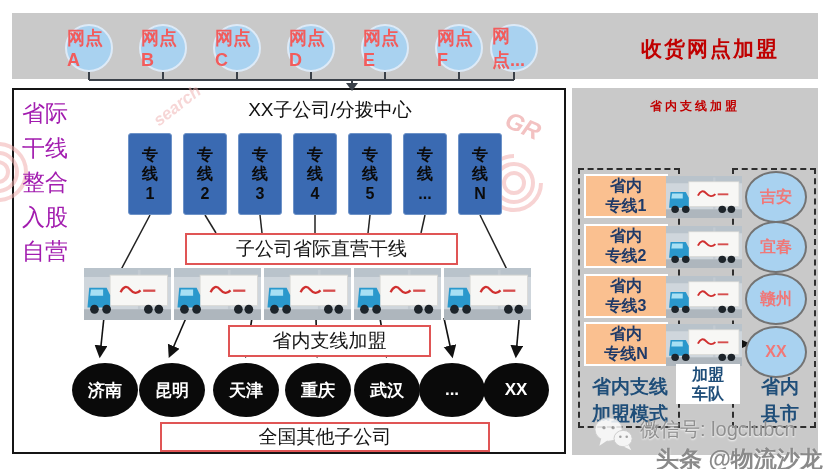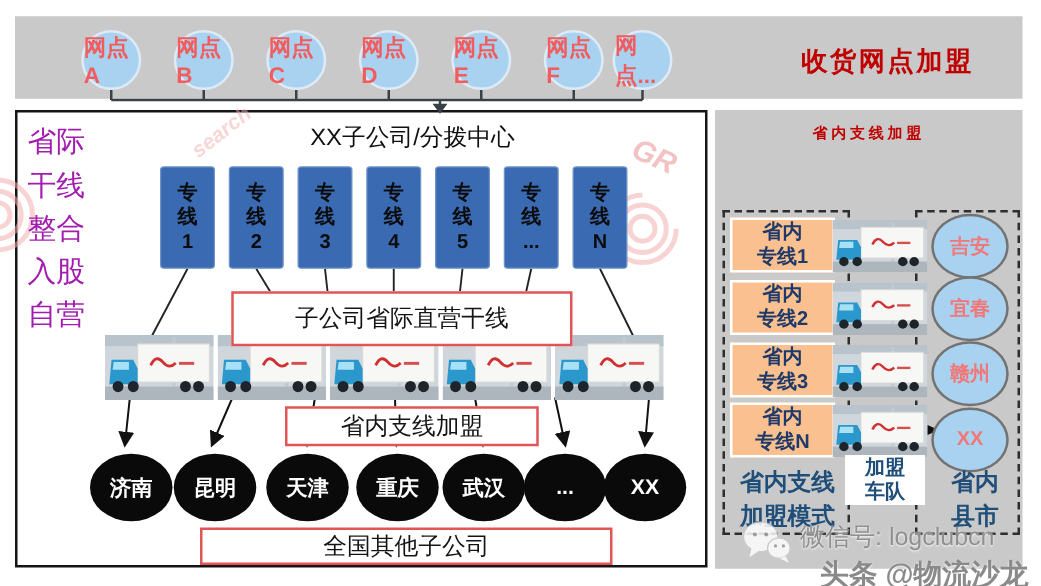--- a/index.html
+++ b/index.html
@@ -127,21 +127,21 @@
   <div class="abs lane" style="left:348px;top:133px;">专
 线
 5</div>
   <div class="abs lane" style="left:403px;top:133px;">专
 线
 ...</div>
   <div class="abs lane" style="left:458px;top:133px;">专
 线
 N</div>
 
-  <div class="abs redbox" style="left:185px;top:233px;width:273px;height:44px;">子公司省际直营干线</div>
+  <div class="abs redbox" style="left:185px;top:233px;width:273px;height:32px;">子公司省际直营干线</div>
 
   <div class="abs truck" style="left:84px;top:268px;width:87px;height:52px;">
       <svg viewBox="0 0 100 58" preserveAspectRatio="none">
   <rect width="100" height="58" fill="#cfd6dc"></rect>
   <rect width="100" height="10" fill="#b9c3cb"></rect>
   <rect x="62" y="2" width="3" height="44" fill="#c2cad1"></rect>
   <rect y="46" width="100" height="12" fill="#aeb6bd"></rect>
   <rect x="30" y="8" width="66" height="34" fill="#f7f7f5" stroke="#d9d9d5"></rect>
   <path d="M42 27 q5 -10 11 -3 t12 1" stroke="#d03030" fill="none" stroke-width="2.6"></path>
   <rect x="68" y="24" width="14" height="2.6" fill="#d03030" opacity=".85"></rect>

